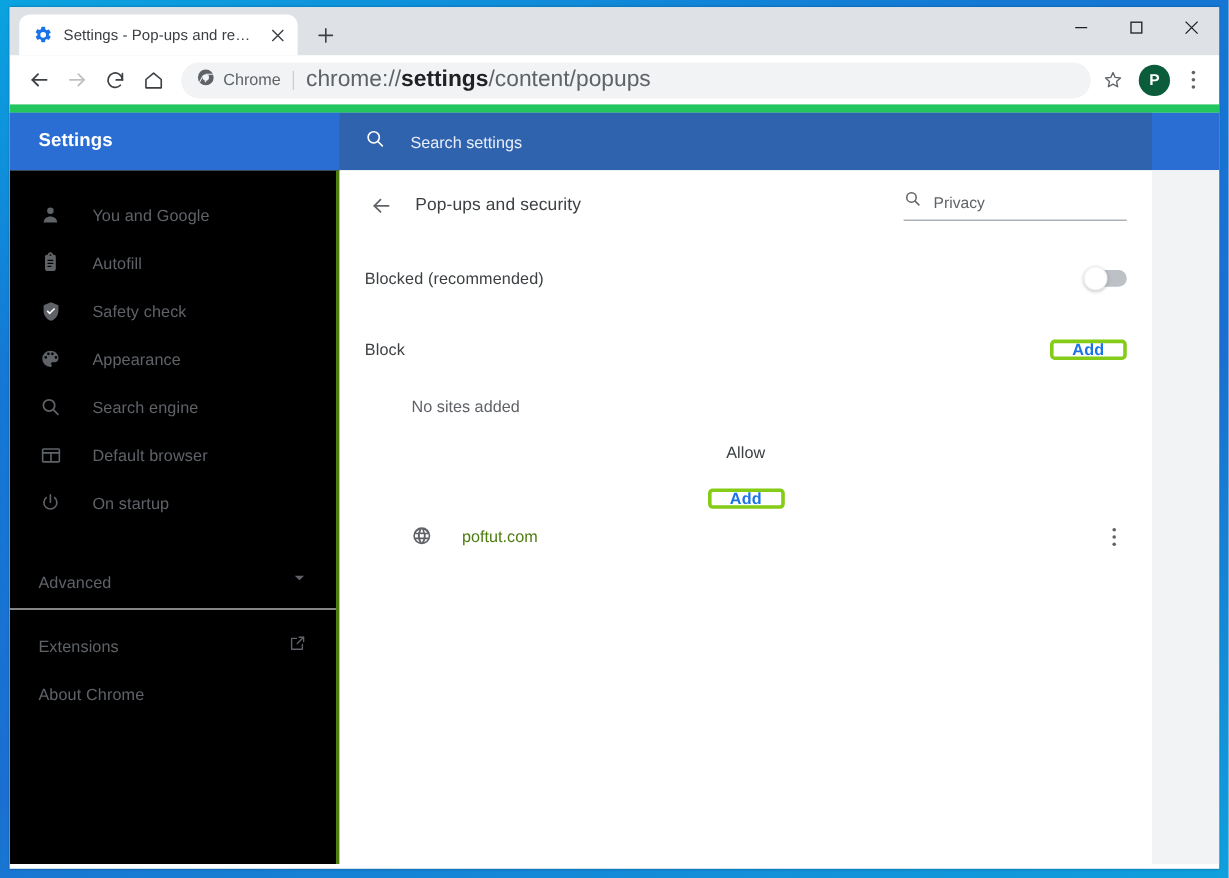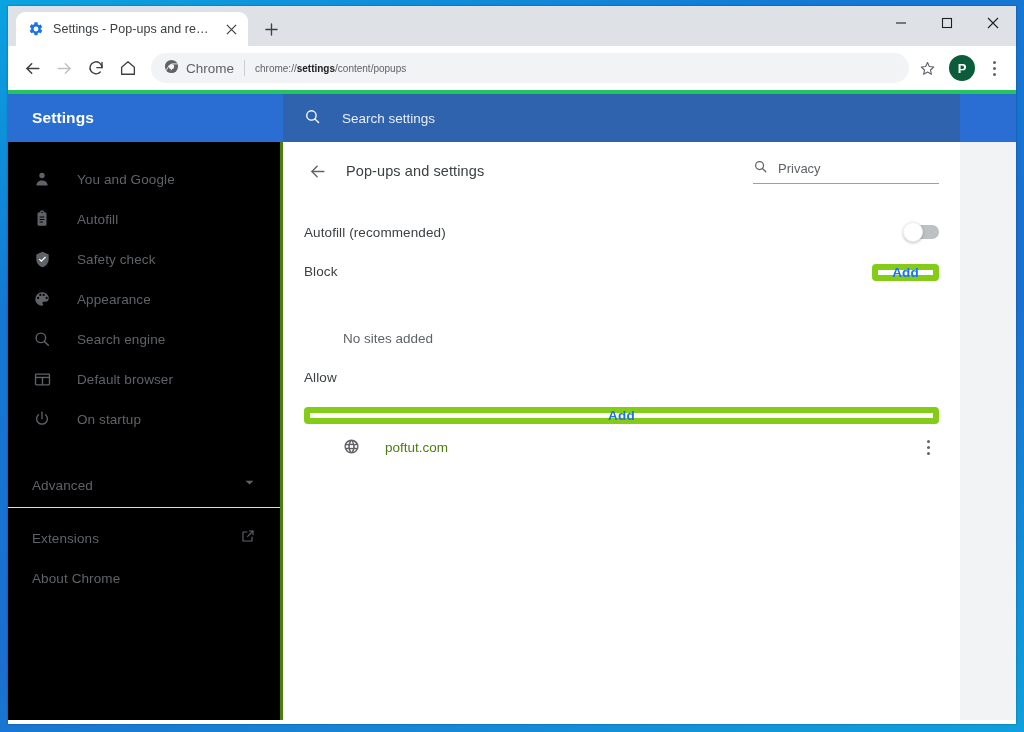--- a/index.html
+++ b/index.html
@@ -86,21 +86,21 @@
   }
 
   
   #toolbar {
     height: 48px;
     background: #ffffff;
     display: flex;
     align-items: center;
     padding: 0 9px;
     gap: 2px;
-    border-bottom: 4px solid #22c55e;
+    border-bottom: 7px solid #22c55e;
   }
   .navbtn {
     width: 30px; height: 30px;
     display: flex; align-items: center; justify-content: center;
     border-radius: 50%;
     flex: 0 0 30px;
   }
   .navbtn.home { margin-right: 6px; }
 
   #omnibox {
@@ -110,21 +110,21 @@
     border-radius: 15px;
     display: flex;
     align-items: center;
     padding: 0 12px 0 13px;
     gap: 8px;
     min-width: 0;
   }
   #omnibox .chrome-badge { display: flex; align-items: center; gap: 7px; flex: 0 0 auto; }
   .badge-label { font-size: 13.5px; color: #5f6368; }
   .badge-sep { width: 1px; height: 16px; background: #c9ccd0; margin: 0 2px; }
-  .url { font-size: 10px; color: #5f6368; white-space: nowrap; overflow: hidden; }
+  .url { font-size: 19px; color: #5f6368; white-space: nowrap; overflow: hidden; }
   .url b { color: #202124; font-weight: 700; }
 
   .star-btn { width: 28px; height: 28px; display: flex; align-items: center; justify-content: center; margin-left: 2px; flex: 0 0 28px;}
   .avatar {
     width: 26px; height: 26px; border-radius: 50%;
     background: #0b5c3a;
     color: #fff; font-size: 13px; font-weight: 600;
     display: flex; align-items: center; justify-content: center;
     margin-left: 6px; flex: 0 0 26px;
   }
@@ -270,28 +270,29 @@
     width: 20px; height: 20px;
     border-radius: 50%;
     background: #ffffff;
     box-shadow: 0 1px 3px rgba(60,64,67,.35);
     border: 1px solid #f1f1f1;
   }
 
   .list-head {
     height: 54px;
     display: flex;
+    align-items: center;
     padding: 0 21px 0 21px;
     gap: 16px;
   }
   .list-head .lbl { font-size: 13.5px; color: #3c4043; flex: 1 1 auto; letter-spacing:.1px;}
   .add-btn {
     min-width: 64px;
     height: 17px;
-    border: 6px solid #84cc16;
+    border: 3px solid #84cc16;
     border-radius: 4px;
     color: #1a73e8;
     font-size: 13.5px;
     font-weight: 600;
     background: #fff;
     display: flex; align-items: center; justify-content: center;
     padding: 0 14px;
     letter-spacing: .2px;
   }
 
@@ -541,34 +542,34 @@
     <div id="content-wrap">
       <div id="card">
 
         <div class="page-head">
           <span class="back-btn">
             <svg width="19" height="19" viewBox="0 0 24 24" fill="none" stroke="#5f6368" stroke-width="1.8" stroke-linecap="round" stroke-linejoin="round">
               <path d="M20 12 H5"></path>
                   <path d="M11.5 5.5 L5 12 L11.5 18.5"></path>
             </svg>
           </span>
-          <span class="page-title">Pop-ups and settings</span>
+          <span class="page-title">Pop-ups and security</span>
           <span class="head-search">
             <span>
               <svg width="15" height="15" viewBox="0 0 24 24" fill="none" stroke="#5f6368" stroke-width="2" stroke-linecap="round">
                 <circle cx="10.5" cy="10.5" r="6.3"></circle>
                     <path d="M15.2 15.2 L20.4 20.4"></path>
               </svg>
             </span>
             <span class="ph">Privacy</span>
           </span>
         </div>
 
         <div class="setting-row">
-          <span class="setting-label">Autofill (recommended)</span>
+          <span class="setting-label">Blocked (recommended)</span>
           <span class="toggle">
             <span class="knob"></span>
           </span>
         </div>
 
         <div class="list-head">
           <span class="lbl">Block</span>
           <span class="add-btn">Add</span>
         </div>
         <div class="empty-row">No sites added</div>

